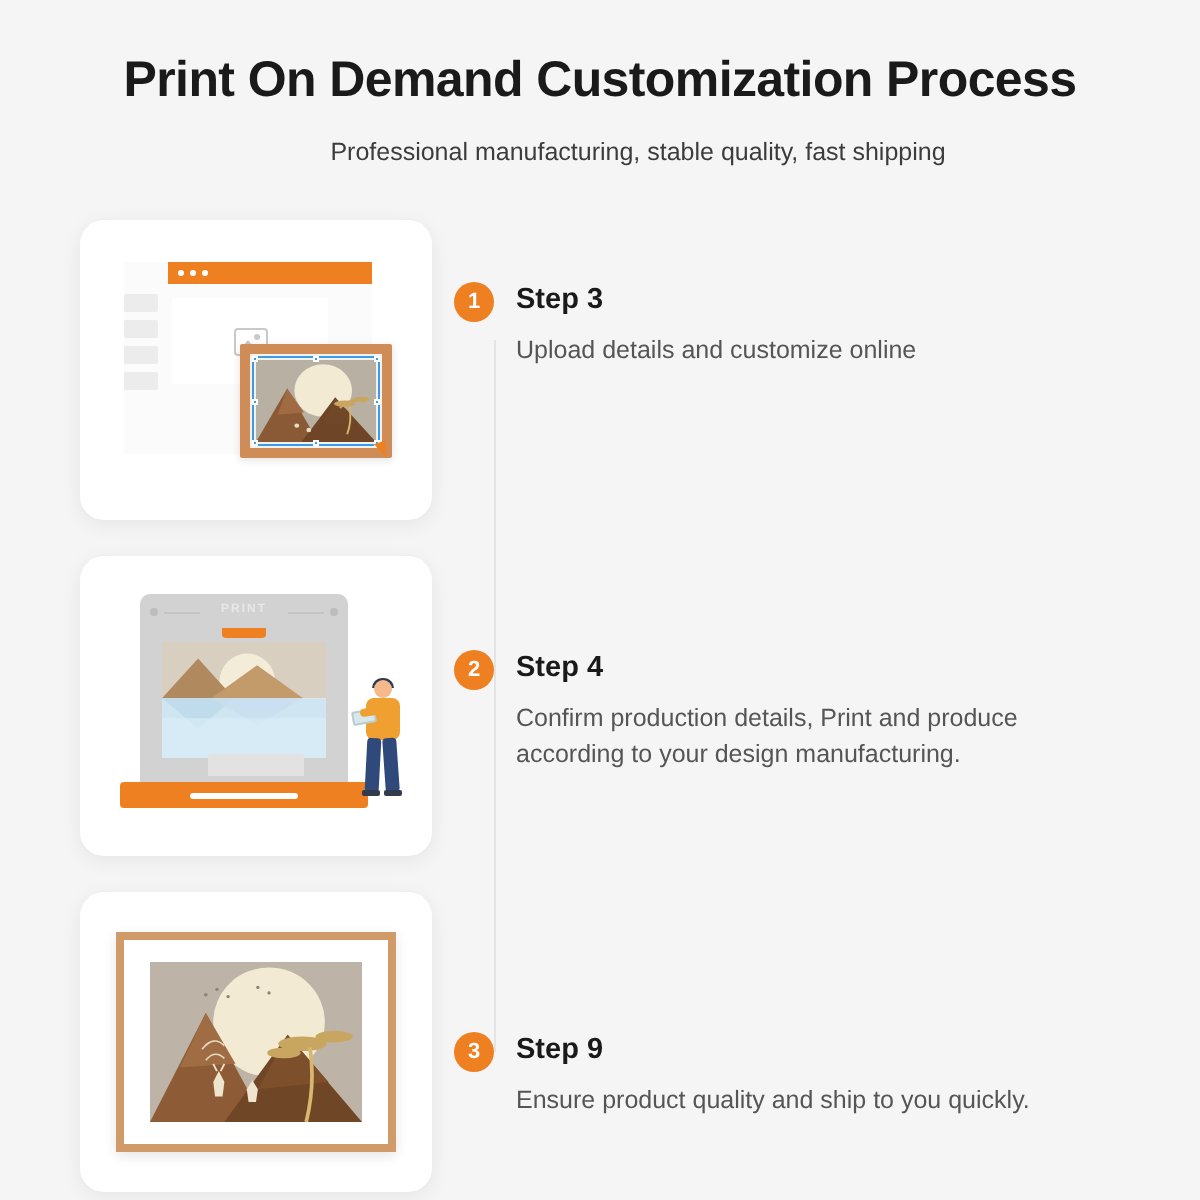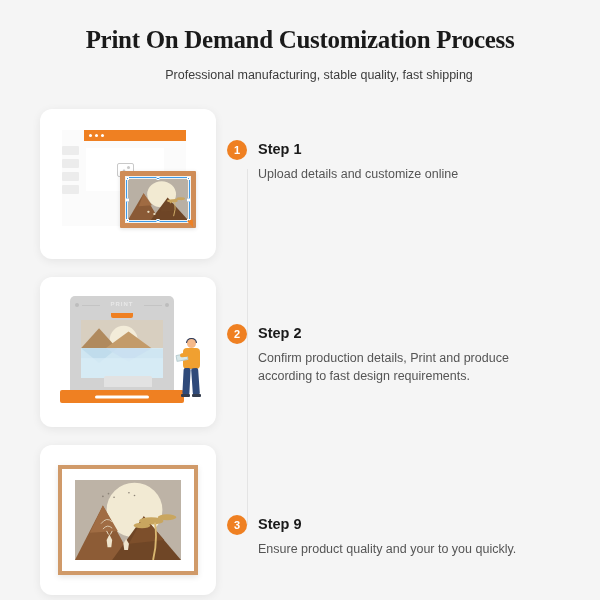--- a/index.html
+++ b/index.html
@@ -16,21 +16,20 @@
   
   .header {
     padding-top: 26px;
     text-align: center;
   }
   .page-title {
     font-size: 25px;
     font-weight: bold;
     color: #1a1a1a;
     letter-spacing: -0.3px;
-    font-family: Liberation Serif, serif;
   }
   .page-subtitle {
     font-size: 12.5px;
     color: #3c3c3c;
     margin-top: 14px;
     margin-left: 38px;
   }
 
   
   .steps-wrap {
@@ -401,21 +400,21 @@
         <div class="handle h-br"></div>
         <div class="cursor-arrow"></div>
       </div>
     </div>
 
     <div class="badge-col">
       <div class="badge">1</div>
     </div>
 
     <div class="step-text">
-      <div class="step-title">Step 1</div>
+      <div class="step-title">Step 3</div>
       <div class="step-desc">Upload details and customize online</div>
     </div>
   </div>
 
   <div class="step-row row2">
 
     <div class="card">
       <div class="printer-body">
         <div class="printer-knob pk-left"></div>
         <div class="printer-knob pk-right"></div>
@@ -452,23 +451,23 @@
         <div class="p-shoe-l"></div>
         <div class="p-shoe-r"></div>
       </div>
     </div>
 
     <div class="badge-col">
       <div class="badge">2</div>
     </div>
 
     <div class="step-text">
-      <div class="step-title">Step 2</div>
+      <div class="step-title">Step 4</div>
       <div class="step-desc">Confirm production details, Print and produce
-according to fast design requirements.</div>
+according to your design manufacturing.</div>
     </div>
   </div>
 
   <div class="step-row row3">
 
     <div class="card">
       <div class="print-frame">
         <div class="print-mat">
           <svg class="artwork" viewBox="0 0 114 88" preserveAspectRatio="none">
             <rect width="114" height="88" fill="#bdb3a6"></rect>
@@ -498,17 +497,17 @@
         </div>
       </div>
     </div>
 
     <div class="badge-col">
       <div class="badge">3</div>
     </div>
 
     <div class="step-text">
       <div class="step-title">Step 9</div>
-      <div class="step-desc">Ensure product quality and your to you quickly.</div>
+      <div class="step-desc">Ensure product quality and ship to you quickly.</div>
     </div>
   </div>
 
 </div>
 
 </body></html>

